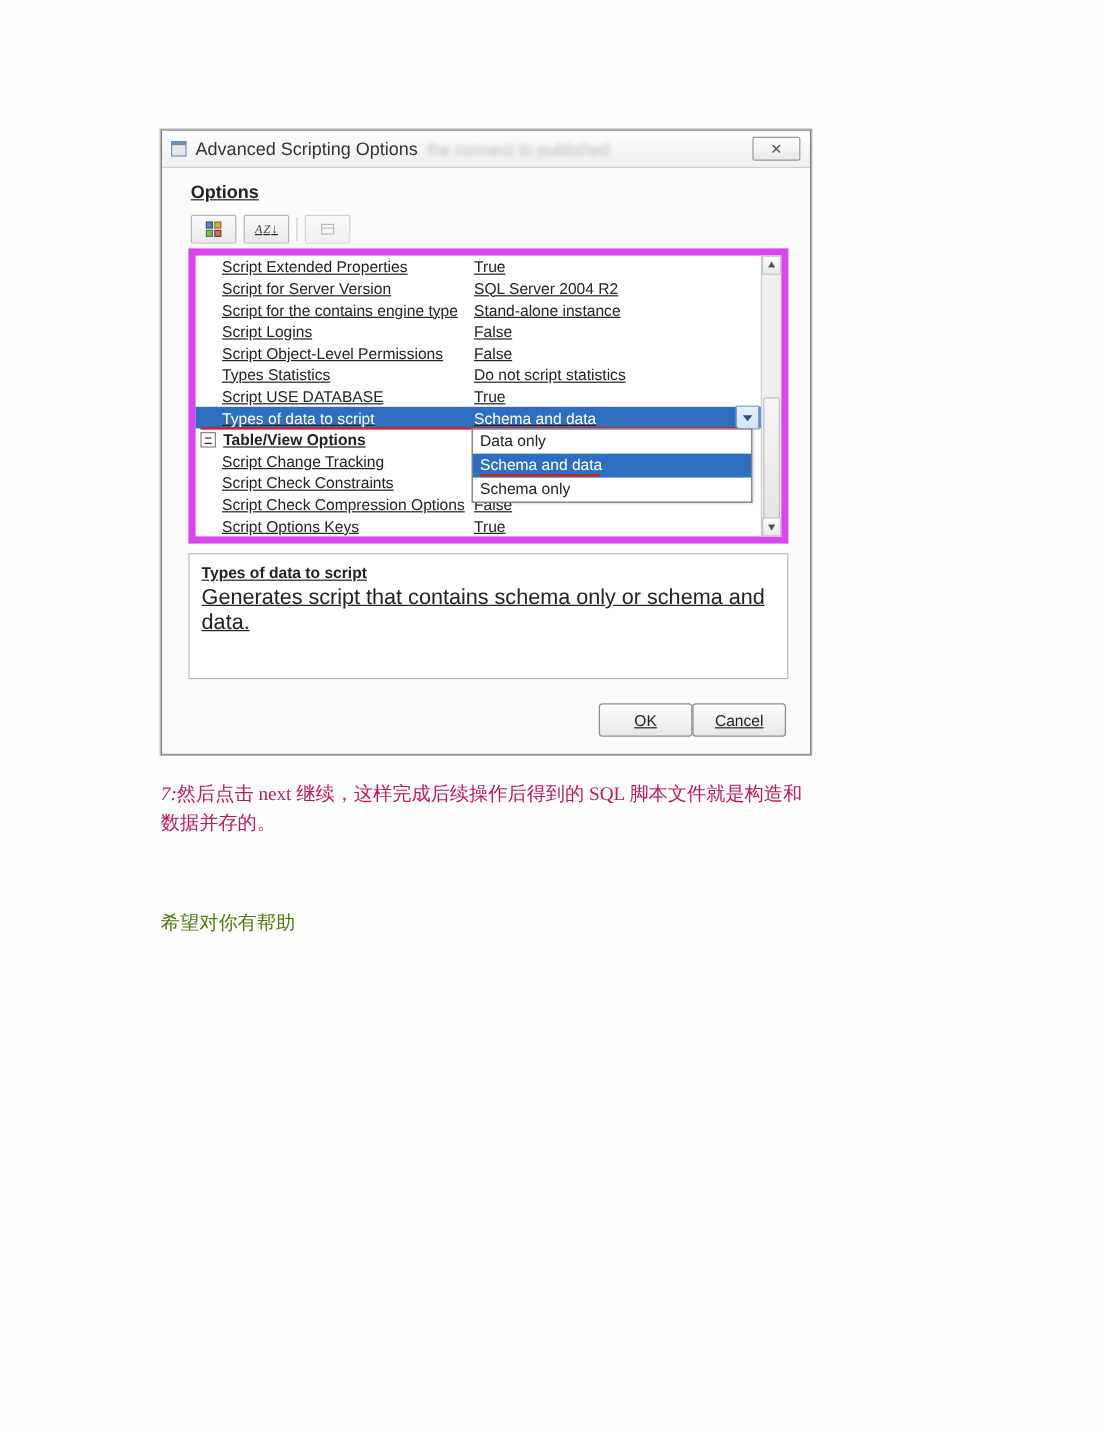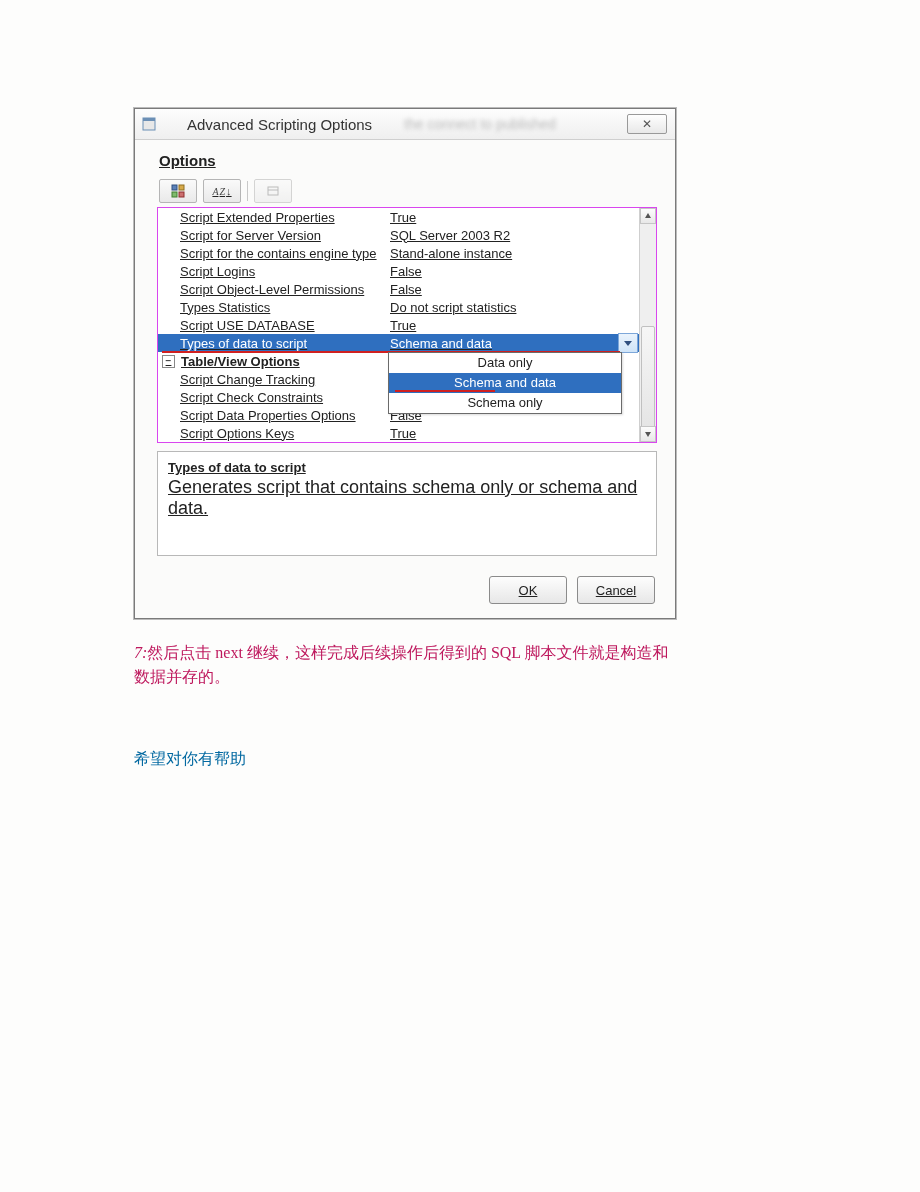--- a/index.html
+++ b/index.html
@@ -20,21 +20,20 @@
     border: 1px solid #7a7a7a;
     background: #f8f8f8;
     box-shadow: 0 0 0 1px #bbb;
   }
   .titlebar {
     display: flex;
     align-items: center;
     padding: 5px 8px 5px 6px;
     background: linear-gradient(#fdfdfd, #efefef);
     border-bottom: 1px solid #cfcfcf;
-    gap: 24px;
   }
   .title-icon {
     width: 16px; height: 16px;
     margin-right: 6px;
     display: inline-flex; align-items: center; justify-content: center;
   }
   .title-icon svg { width: 16px; height: 16px; }
   .titlebar .title {
     font-size: 15px;
     color: #333;
@@ -87,21 +86,21 @@
     color: #444;
     border-radius: 2px;
     padding: 0 4px;
   }
   .tbtn svg { width: 14px; height: 14px; }
   .tsep {
     width: 1px; height: 20px; background: #c8c8c8;
   }
   .grid-wrap {
     position: relative;
-    border: 1px solid #d946ef;
+    border: 6px solid #d946ef;
     background: #fff;
     margin: 2px 0 8px 4px;
   }
   .grid-inner {
     position: relative;
   }
   .grid-row {
     display: flex;
     align-items: center;
     font-size: 13px;
@@ -155,21 +154,20 @@
     background: #fff;
   }
   .dropdown-list {
     position: absolute;
     left: 230px;
     width: 232px;
     border: 1px solid #6b6b6b;
     background: #fff;
     z-index: 5;
     box-shadow: 1px 1px 2px rgba(0,0,0,.15);
-    text-align: center;
   }
   .dd-item {
     padding: 1px 6px;
     font-size: 13px;
     line-height: 17px;
     height: 18px;
   }
   .dd-item.sel {
     background: #2f6fbf;
     color: #fff;
@@ -213,21 +211,20 @@
     font-size: 13px;
     font-weight: bold;
     margin-bottom: 2px;
   }
   .desc-text {
     font-size: 18px;
   }
   .btnrow {
     display: flex;
     justify-content: flex-end;
-    gap: 10px;
     margin-top: 20px;
     margin-right: 2px;
   }
   .btn {
     min-width: 76px;
     height: 26px;
     border: 1px solid #8b8b8b;
     border-radius: 3px;
     background: linear-gradient(#fdfdfd,#e7e7e7);
     display: inline-flex;
@@ -240,21 +237,21 @@
     font-size: 16px;
     line-height: 24px;
     color: #be185d;
     font-family: "SimSun","Songti SC","Times New Roman",serif;
   }
   .doc-text .step { font-style: italic; }
   .doc-text2 {
     margin-top: 60px;
     font-size: 16px;
     font-family: "SimSun","Songti SC",serif;
-    color: #0369a1;
+    color: #4d7c0f;
   }
 </style>
 </head>
 <body>
 
 <div class="page">
 
   <div class="win">
     <div class="titlebar">
       <span class="title-icon">
@@ -298,21 +295,21 @@
       </div>
 
       <div class="grid-wrap">
         <div class="grid-inner" id="grid-inner">
             <div class="grid-row">
               <span class="lbl">Script Extended Properties</span>
               <span class="val">True</span>
             </div>
             <div class="grid-row">
               <span class="lbl">Script for Server Version</span>
-              <span class="val">SQL Server 2003 R2</span>
+              <span class="val">SQL Server 2004 R2</span>
             </div>
             <div class="grid-row">
               <span class="lbl">Script for the contains engine type</span>
               <span class="val">Stand-alone instance</span>
             </div>
             <div class="grid-row">
               <span class="lbl">Script Logins</span>
               <span class="val">False</span>
             </div>
             <div class="grid-row">
@@ -343,21 +340,21 @@
             </div>
             <div class="grid-row">
               <span class="lbl">Script Change Tracking</span>
               <span class="val">False</span>
             </div>
             <div class="grid-row">
               <span class="lbl">Script Check Constraints</span>
               <span class="val">True</span>
             </div>
             <div class="grid-row">
-              <span class="lbl">Script Data Properties Options</span>
+              <span class="lbl">Script Check Compression Options</span>
               <span class="val">False</span>
             </div>
             <div class="grid-row">
               <span class="lbl">Script Options Keys</span>
               <span class="val">True</span>
             </div>
           </div>
 
         <div class="dropdown-list" id="dd-list" style="top: 144px;">
             <div class="dd-item">Data only</div>

